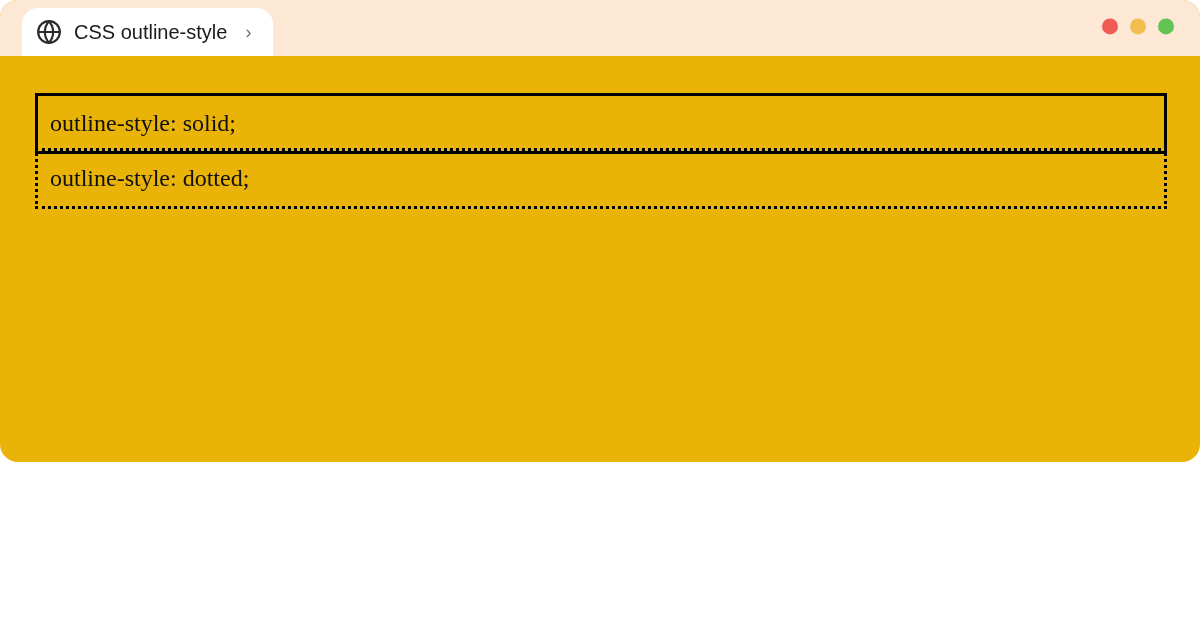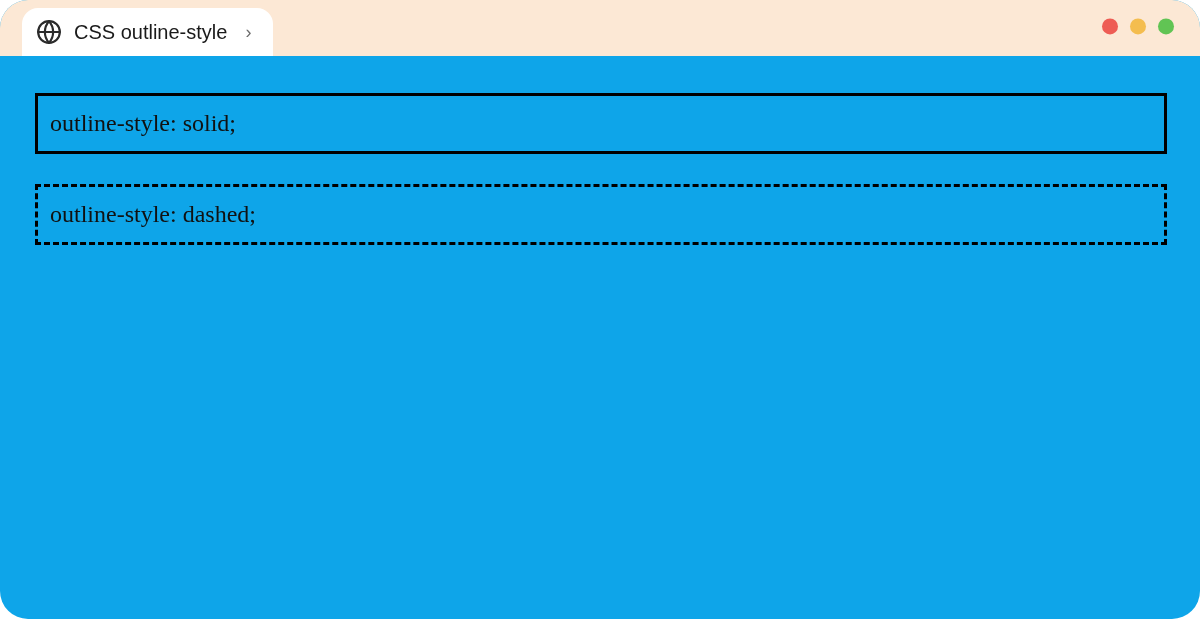--- a/index.html
+++ b/index.html
@@ -1,21 +1,21 @@
 <!DOCTYPE html>
 <html><head>
 <meta charset="utf-8">
 <style>
   * { box-sizing: border-box; margin: 0; padding: 0; }
   html, body { width: 1200px; height: 619px; overflow: hidden; font-family: Georgia, 'Times New Roman', Times, serif; }
   .window {
     width: 1200px;
-    height: 619px;
-    background: #0ea5e9;
-    border-radius: 28px;
+    height: 462px;
+    background: #eab308;
+    border-radius: 18px;
     overflow: hidden;
     position: relative;
   }
   .titlebar {
     height: 56px;
     background: #fce8d5;
     display: flex;
     align-items: flex-end;
     padding: 0 18px 0 18px;
     position: relative;
@@ -56,21 +56,20 @@
 
   .content {
     padding: 40px 36px 0 38px;
   }
   .example {
     font-size: 24px;
     color: #111;
     padding: 14px 12px;
     outline-width: 3px;
     outline-color: #000;
-    margin-bottom: 36px;
   }
   .example.solid   { outline-style: solid; }
   .example.dotted  { outline-style: dotted; }
   .example.dashed  { outline-style: dashed; }
   .example.none    { outline-style: none; }
   .example.hidden-o{ outline-style: hidden; }
 </style>
 </head>
 <body>
 
@@ -88,16 +87,16 @@
     </div>
     <div class="traffic-lights">
       <div class="dot red"></div>
       <div class="dot yellow"></div>
       <div class="dot green"></div>
     </div>
   </div>
 
   <div class="content">
     <p class="example solid">outline-style: solid;</p>
-    <p class="example dashed">outline-style: dashed;</p>
+    <p class="example dotted">outline-style: dotted;</p>
   </div>
 
 </div>
 
 </body></html>

